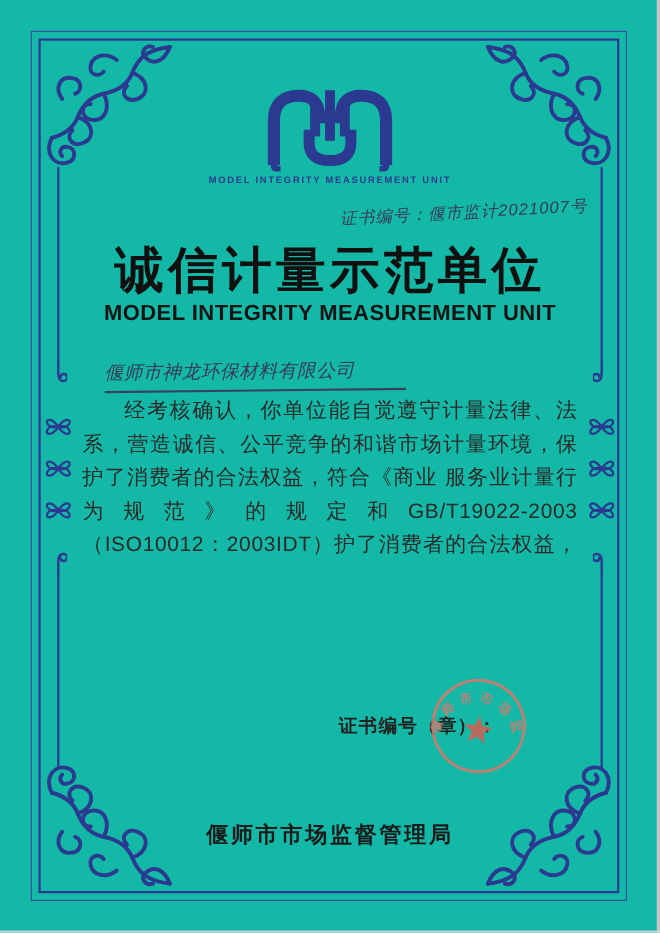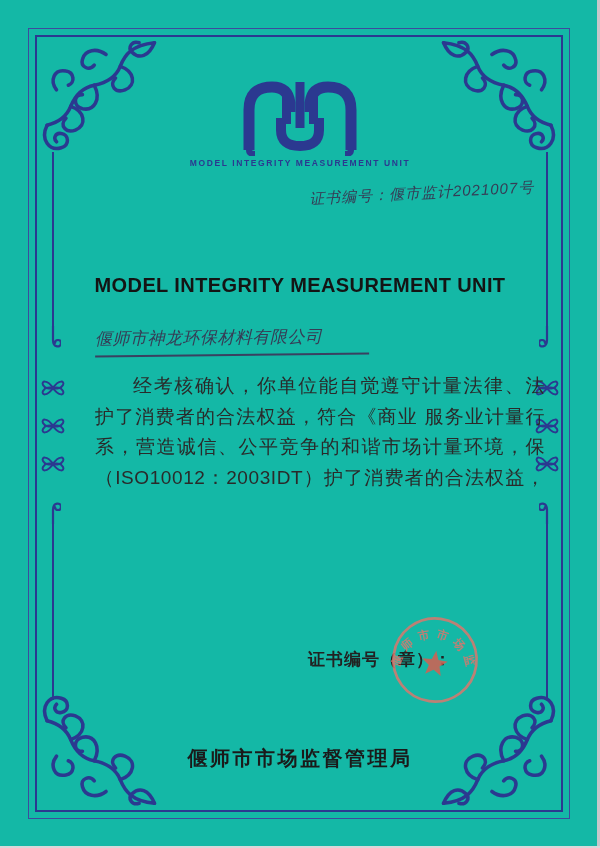--- a/index.html
+++ b/index.html
@@ -51,21 +51,21 @@
     position:absolute;top:216px;left:0;width:100%;text-align:center;
     font-family:"Liberation Serif","DejaVu Serif",serif;
     font-size:45px;font-weight:bold;letter-spacing:4px;color:#101010;
   }
   .title-en{
     position:absolute;top:274px;left:0;width:100%;text-align:center;
     font-size:20px;font-weight:bold;letter-spacing:.4px;color:#141414;
   }
 
   
-  .body-text{position:absolute;top:371px;left:75px;width:450px;margin-left:20px;}
+  .body-text{position:absolute;top:359px;left:75px;width:450px;}
   .body-line{
     font-size:19px;line-height:30.5px;letter-spacing:.6px;font-weight:500;color:#2a2a2a;
     text-align:justify;
   }
   .body-line.just{text-align-last:justify;}
   .body-line.indent{text-indent:2em;}
 
   
   .issuer-label{
     position:absolute;top:648px;left:308px;
@@ -176,28 +176,30 @@
       <rect x="60.5" y="12" width="9" height="46"></rect>
       <rect x="74" y="26" width="9" height="28"></rect>
     </g>
   </svg>
   <div class="logo-caption">MODEL INTEGRITY MEASUREMENT UNIT</div>
 
   <div class="cert-no handwrite">
     <span>证书编号：</span><span>偃市监计2021007号</span>
   </div>
 
+  <div class="title-zh">诚信计量示范单位</div>
   <div class="title-en">MODEL INTEGRITY MEASUREMENT UNIT</div>
 
   <div class="company handwrite">偃师市神龙环保材料有限公司</div>
 
   <div class="body-text">
     <div class="body-line just indent">经考核确认，你单位能自觉遵守计量法律、法</div>
+    <div class="body-line just">系，营造诚信、公平竞争的和谐市场计量环境，保</div>
     <div class="body-line just">护了消费者的合法权益，符合《商业 服务业计量行</div>
-    <div class="body-line just">系，营造诚信、公平竞争的和谐市场计量环境，保</div>
+    <div class="body-line just">为规范》的规定和GB/T19022-2003</div>
     <div class="body-line just">（ISO10012：2003IDT）护了消费者的合法权益，</div>
   </div>
 
   <div class="issuer-label">证书编号（章）：</div>
 
   <svg class="seal" viewBox="0 0 100 100">
     <circle cx="50" cy="50" r="40" fill="none" stroke="#e2756b" stroke-width="2.6"></circle>
     <path id="sealArc" d="M17,62 A33,33 0 1 1 83,62" fill="none"></path>
     <text font-size="11" fill="#e2756b" letter-spacing="5.5" font-weight="bold" font-family="Liberation Sans, sans-serif">
       <textPath href="#sealArc">偃师市市场监督管理局</textPath>

